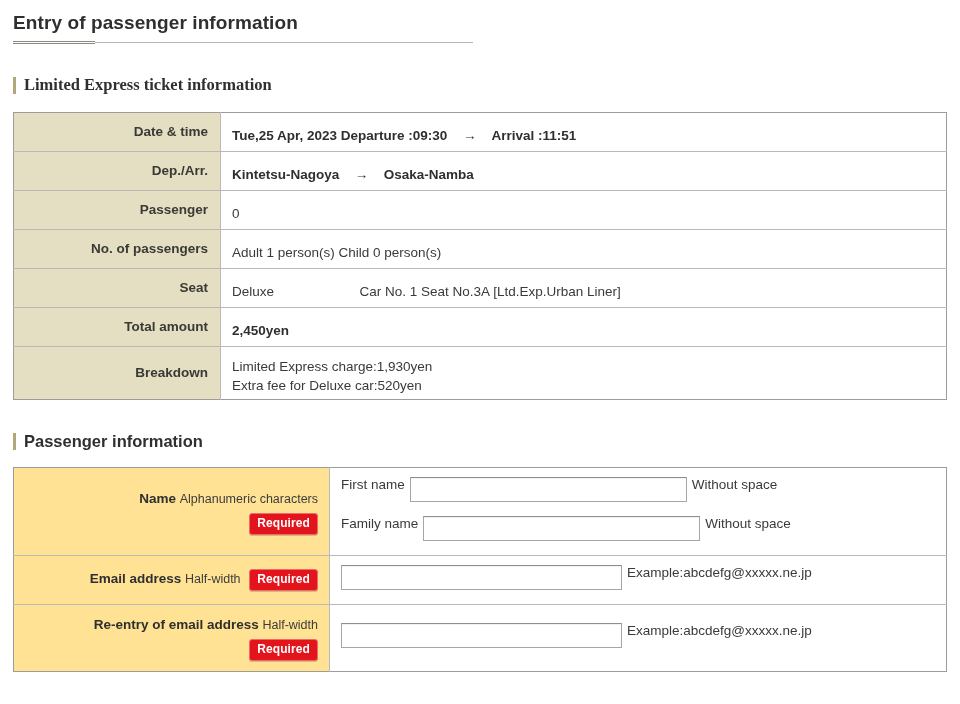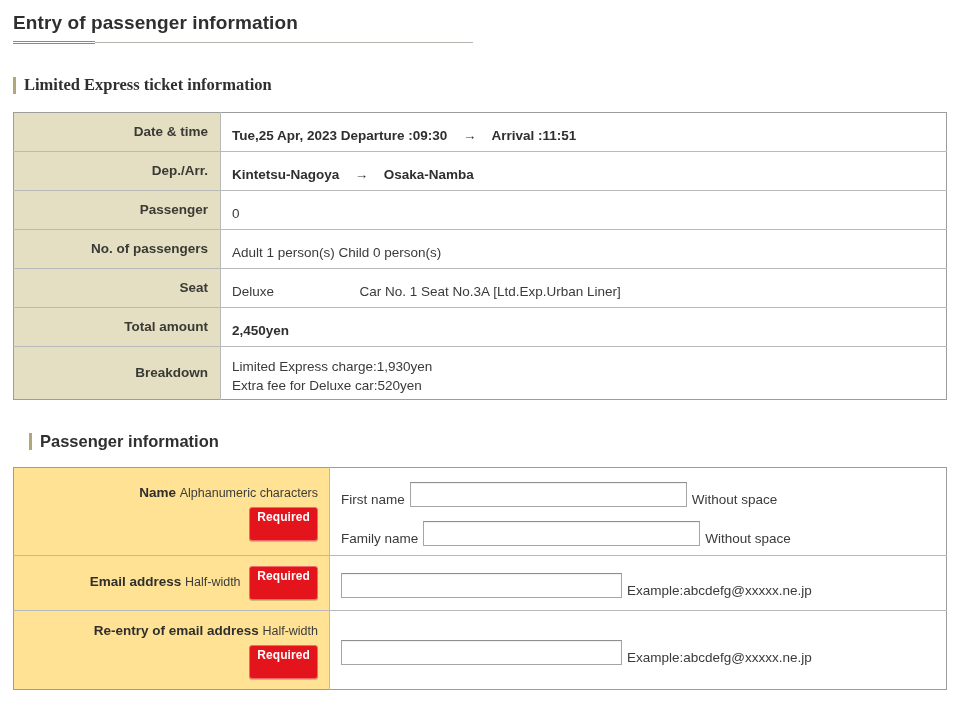--- a/index.html
+++ b/index.html
@@ -75,21 +75,21 @@
   }
   .section-heading .bar {
     display: inline-block;
     width: 3px;
     height: 17px;
     background: #b3a678;
     margin-right: 8px;
     flex: 0 0 auto;
   }
   #ticket-heading { margin-top: 31px; font-family: Liberation Serif, serif; }
-  #passenger-heading { margin-top: 31px; margin-left: 16px; }
+  #passenger-heading { margin-top: 31px; }
 
   
   table.info-table {
     border-collapse: collapse;
     table-layout: fixed;
     margin-left: 13px;
     border: 1px solid #9c9c9c;
     background: #7f1d1d;
   }
   #ticket-table {
@@ -181,42 +181,42 @@
     color: #3a3a3a;
   }
 
   .badge-required {
     display: inline-block;
     background: #e3141c;
     color: #ffffff;
     font-size: 12px;
     font-weight: bold;
     line-height: 14px;
-    padding: 2px 7px 16px 7px;
+    padding: 2px 7px 4px 7px;
     border-radius: 3px;
     border: 1px solid #f06a6a;
     box-shadow: 0 1px 0 rgba(0,0,0,0.18);
     vertical-align: middle;
     letter-spacing: 0.1px;
     text-align: center;
   }
   .badge-wrap {
     display: block;
     margin-top: 4px;
     text-align: right;
   }
   .badge-inline {
     display: inline-block;
     margin-left: 5px;
     vertical-align: middle;
   }
 
   .field-row {
     display: flex;
-    align-items: flex-end;
+    align-items: flex-start;
     height: 30px;
   }
   .field-row + .field-row { margin-top: 9px; }
   .field-label {
     font-size: 13.5px;
     color: #3a3a3a;
     white-space: nowrap;
     margin-right: 5px;
   }
   .field-note {

